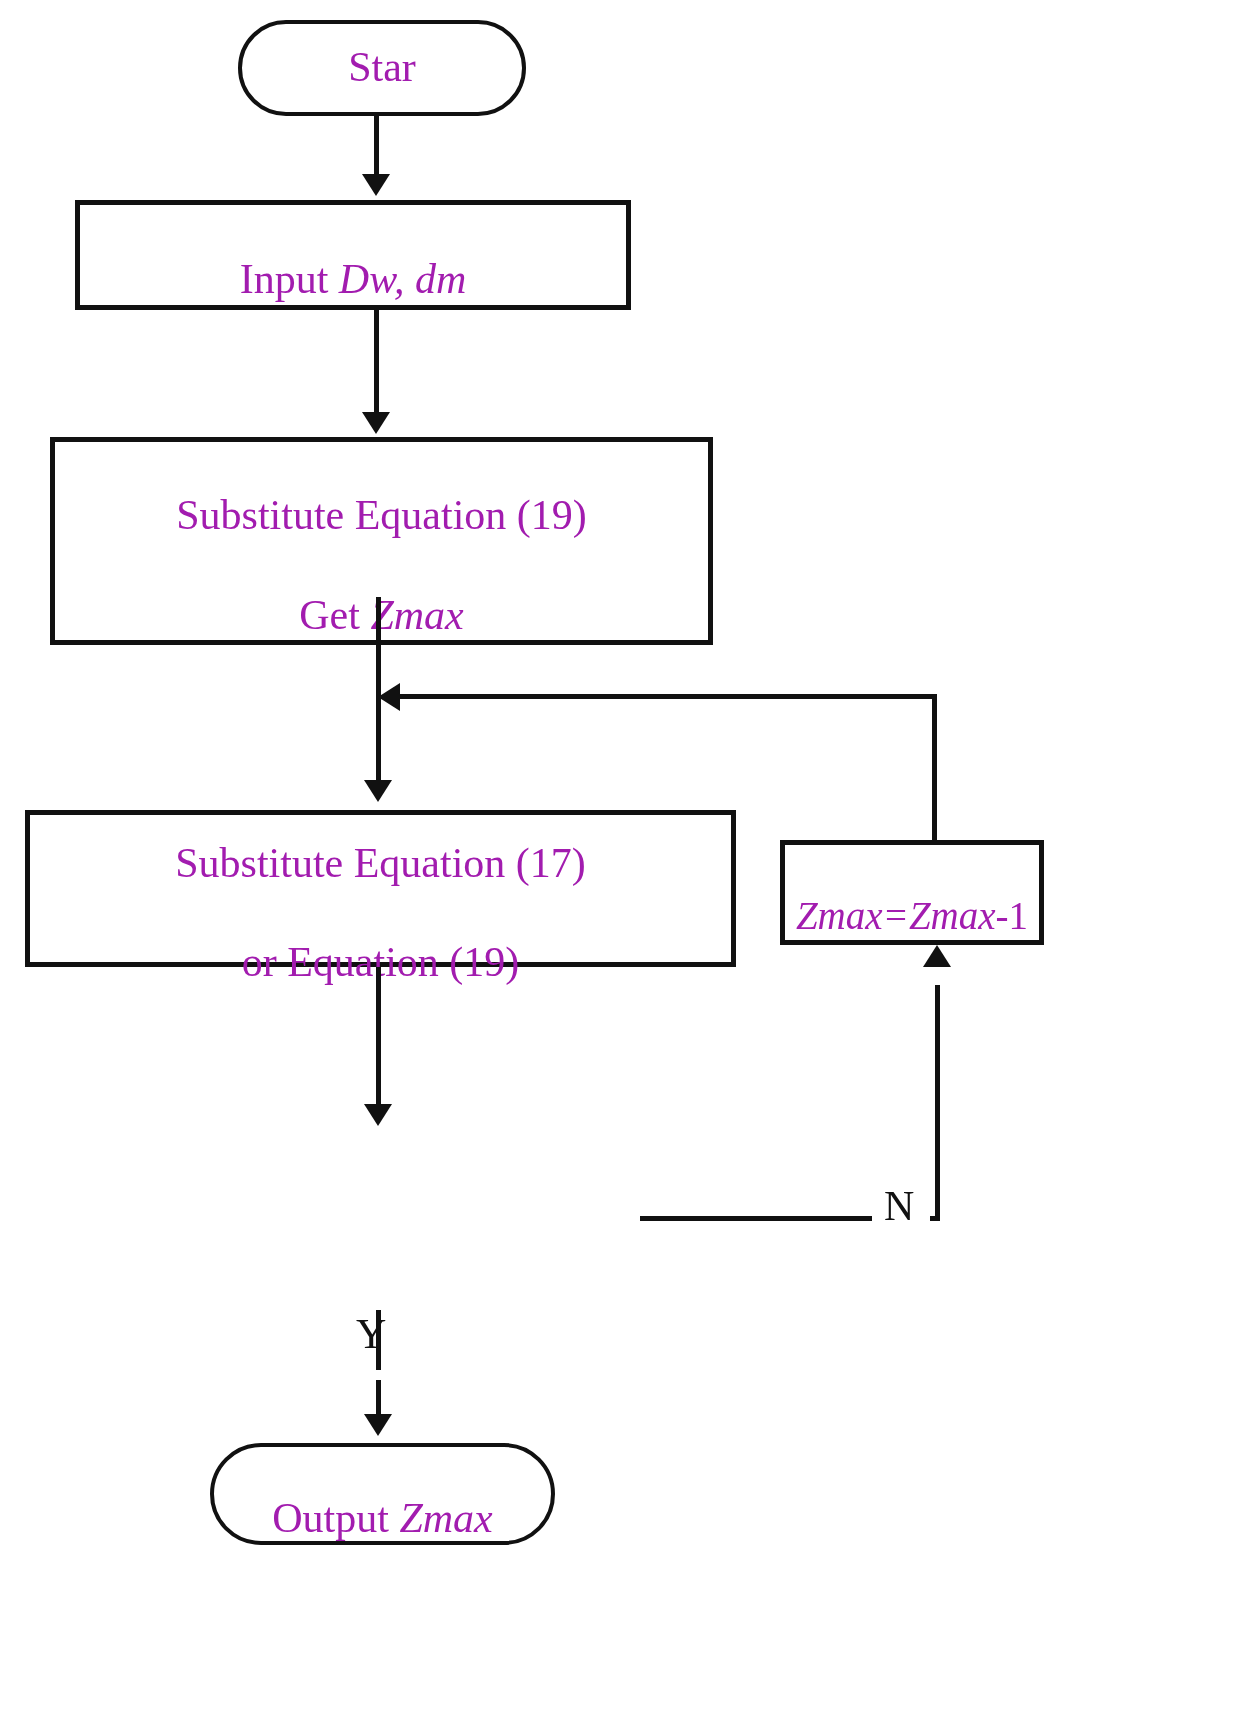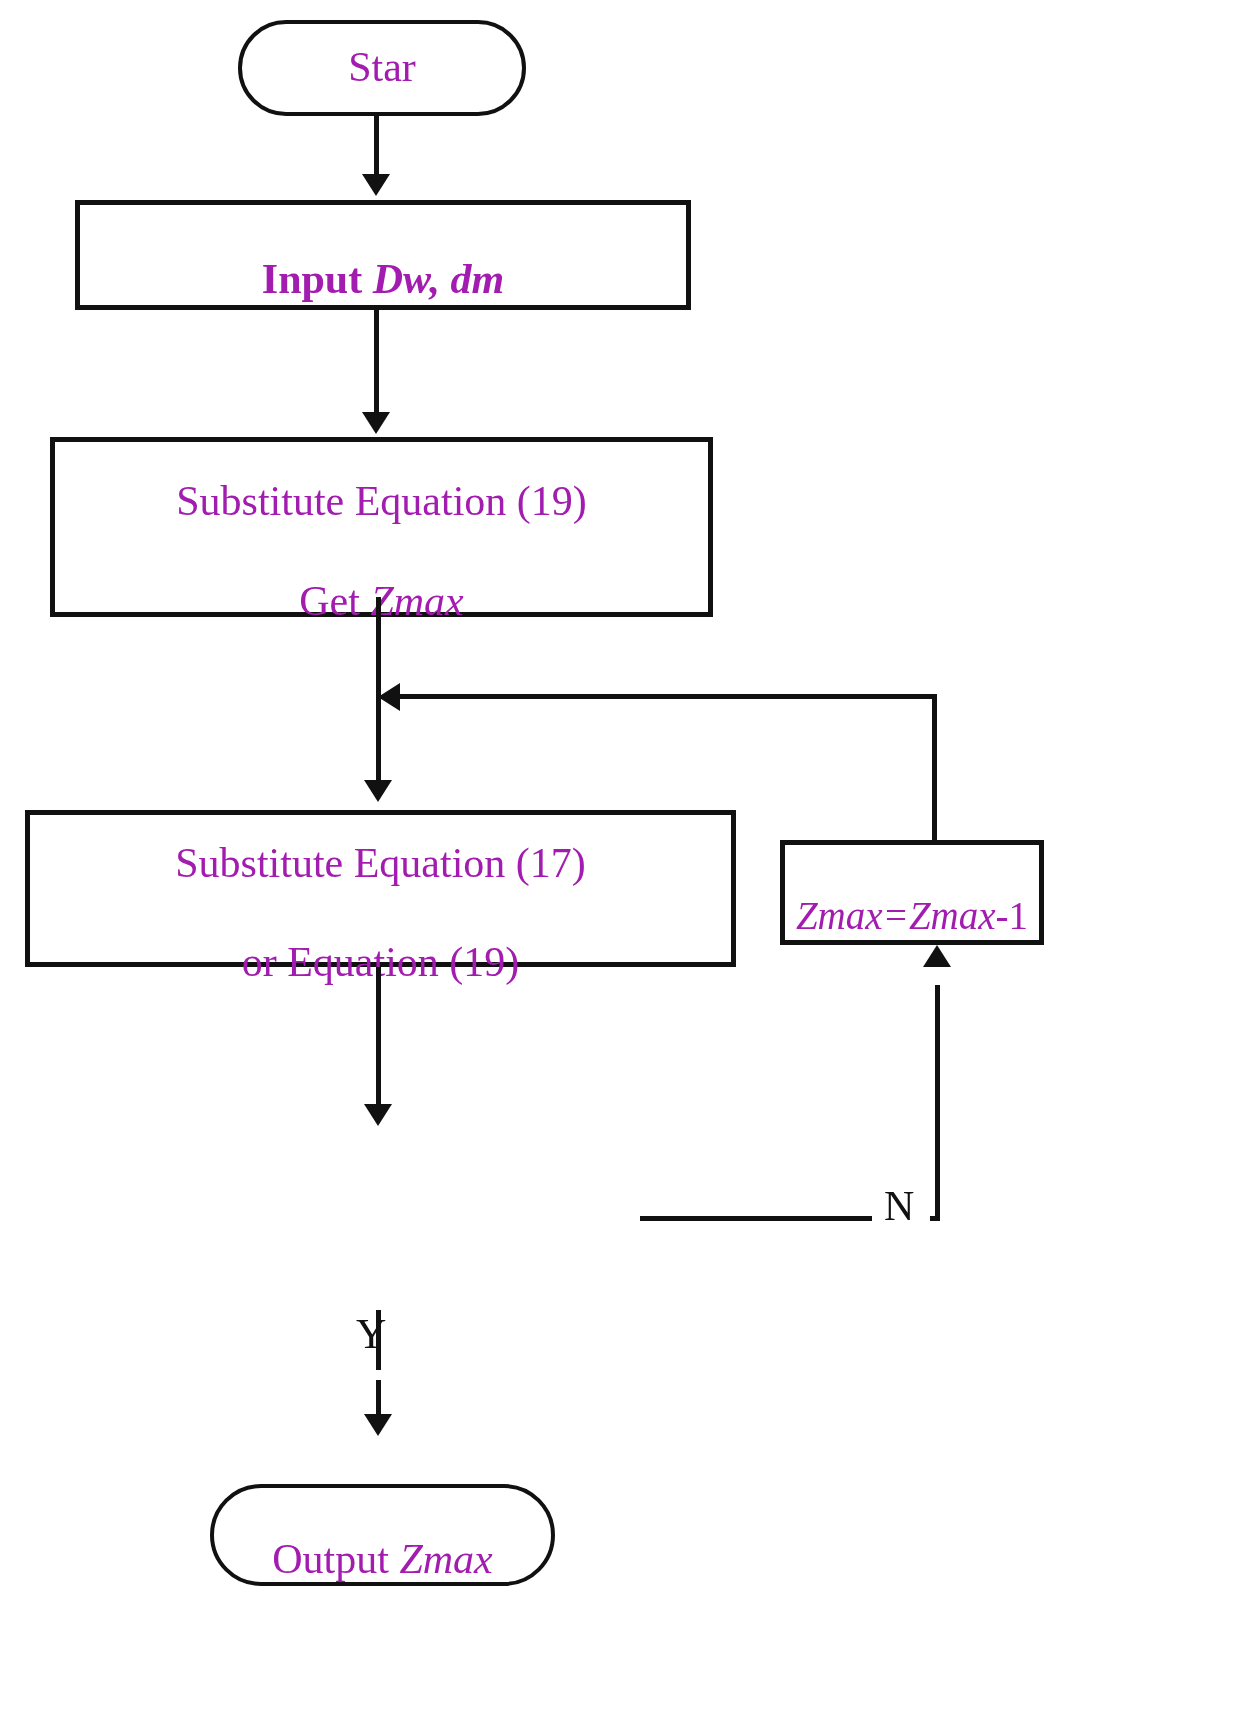--- a/index.html
+++ b/index.html
@@ -38,25 +38,25 @@
   .node .txt {
     display: block;
     width: 100%;
     padding: 0 10px;
     white-space: pre-line;
   }
   .ital { font-style: italic; }
 
   
   #n-start   { left:238px; top:20px;   width:288px; height:96px;  font-size:42px; }
-  #n-input   { left:75px;  top:200px;  width:616px; height:110px; font-size:42px;font-weight:bold; }
-  #n-eq19    { left:50px;  top:437px;  width:663px; height:180px; font-size:42px; }
+  #n-input   { left:75px;  top:200px;  width:556px; height:110px; font-size:42px; }
+  #n-eq19    { left:50px;  top:437px;  width:663px; height:208px; font-size:42px; }
   #n-eq17    { left:25px;  top:810px;  width:711px; height:157px; font-size:42px; }
   #n-dec     { left:780px; top:840px;  width:264px; height:105px; font-size:39px; }
-  #n-output  { left:210px; top:1484px; width:345px; height:102px; font-size:42px; }
+  #n-output  { left:210px; top:1443px; width:345px; height:102px; font-size:42px; }
 
   
   #n-diamond {
     position: absolute;
     left: 118px;
     top: 1124px;
     width: 524px;
     height: 188px;
   }
   #n-diamond svg { position:absolute; left:0; top:0; }

